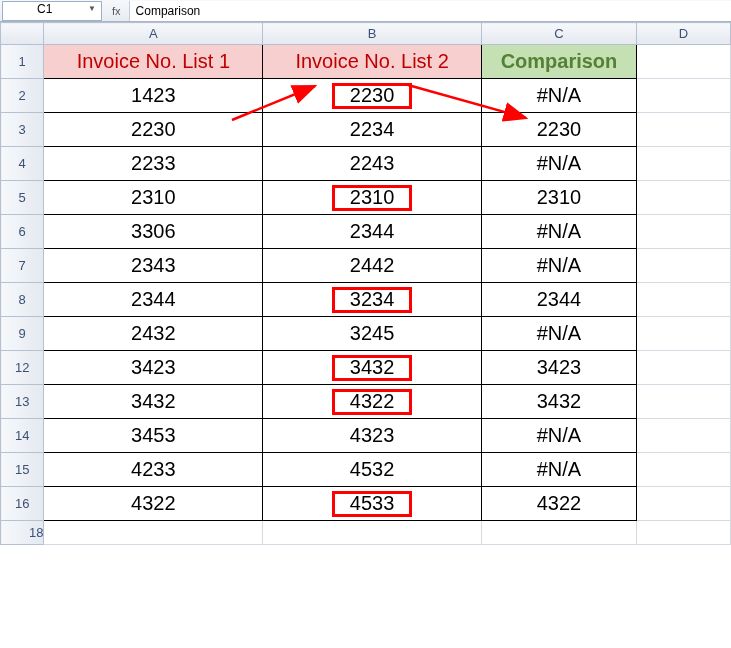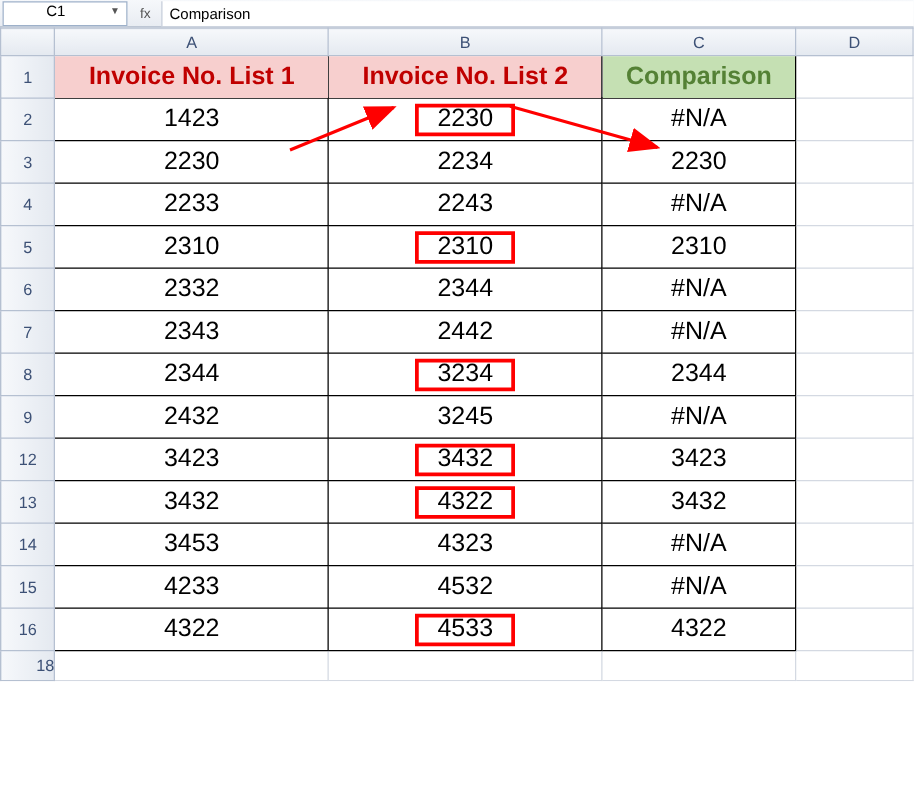--- a/index.html
+++ b/index.html
@@ -97,21 +97,21 @@
       border: 1px solid #d4d9e2;
       border-top: 1px solid #d4d9e2;
       height: 34px;
     }
     .last-row .row-header { height: 24px; padding-left: 28px; }
     .last-row td { height: 24px; }
     
     .header-cell-a, .header-cell-b {
       background: #f7cfce;
       color: #c00000;
-      font-weight: bold;
+      font-weight: normal;
       font-size: 20px;
     }
     .header-cell-c {
       background: #c5e0b3;
       color: #548135;
       font-weight: bold;
       font-size: 20px;
     }
     
     .red-box {
@@ -198,21 +198,21 @@
   </tr>
         <tr>
     <th class="row-header">5</th>
     <td class="data-cell">2310</td>
     <td class="data-cell">2310<div class="red-box"></div></td>
     <td class="data-cell">2310</td>
     <td class="empty-cell"></td>
   </tr>
         <tr>
     <th class="row-header">6</th>
-    <td class="data-cell">2332</td>
+    <td class="data-cell">3306</td>
     <td class="data-cell">2344</td>
     <td class="data-cell">#N/A</td>
     <td class="empty-cell"></td>
   </tr>
         <tr>
     <th class="row-header">7</th>
     <td class="data-cell">2343</td>
     <td class="data-cell">2442</td>
     <td class="data-cell">#N/A</td>
     <td class="empty-cell"></td>

